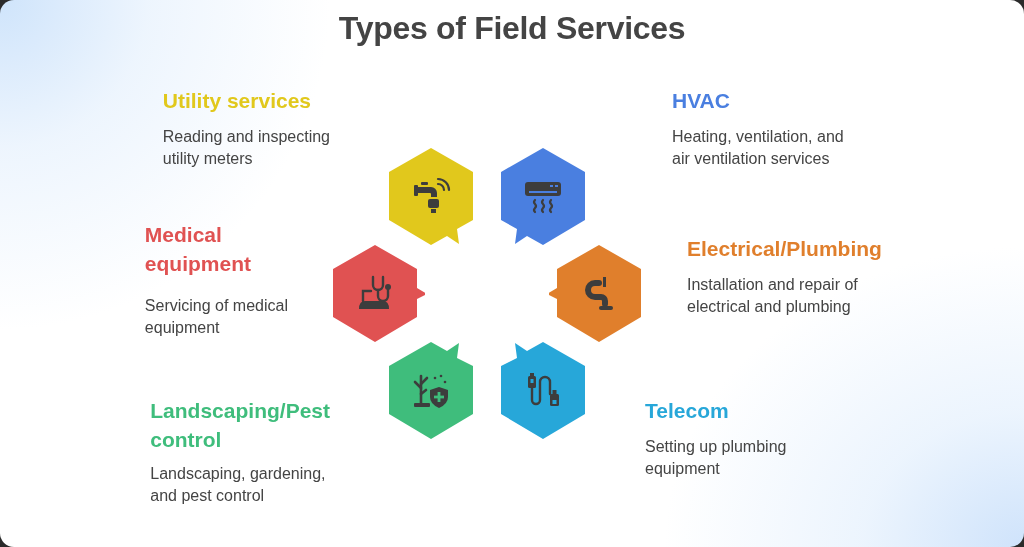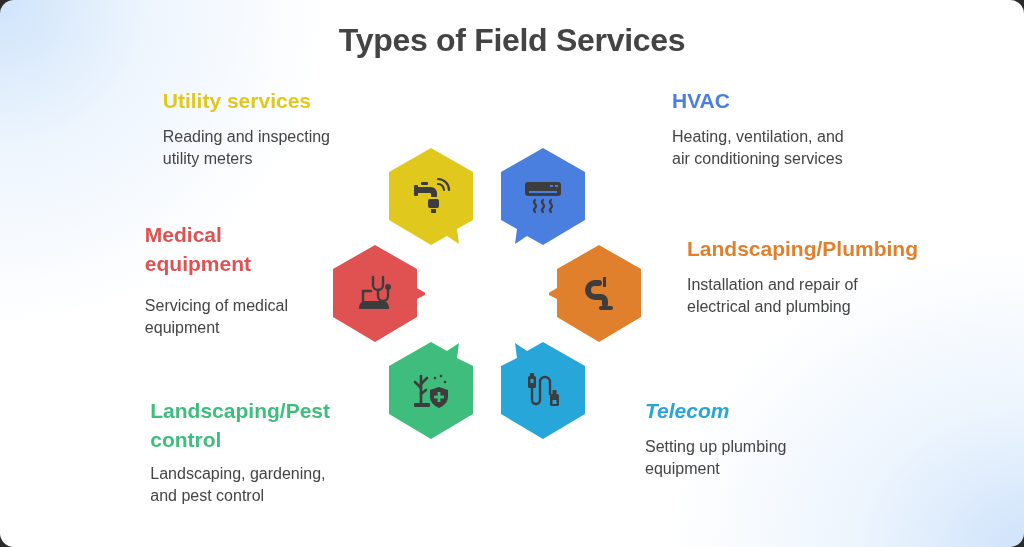--- a/index.html
+++ b/index.html
@@ -10,21 +10,21 @@
   }
   .card {
     position: absolute; left: 0; top: 0; width: 1024px; height: 547px;
     border-radius: 14px; overflow: hidden;
     background:
       radial-gradient(ellipse 330px 330px at 0px 0px, #cfe4fb 0%, rgba(230,241,253,0.7) 45%, rgba(255,255,255,0) 100%),
       radial-gradient(ellipse 360px 300px at 1024px 547px, #cfe3fb 0%, rgba(228,240,253,0.7) 45%, rgba(255,255,255,0) 100%),
       #ffffff;
   }
   .title {
-    position: absolute; left: 0; top: 22px; width: 1024px; text-align: center;
+    position: absolute; left: 0; top: 10px; width: 1024px; text-align: center;
     font-size: 32px; font-weight: bold; color: #444444; letter-spacing: -0.3px;
   }
   .item { position: absolute; }
   .item .head { font-size: 21px; font-weight: bold; line-height: 29px; }
   .item .desc { font-size: 16px; color: #444444; line-height: 22px; margin-top: 11px; }
   .item.left { }
   .item.right { text-align: left; }
 
   .hex-layer { position: absolute; left: 0; top: 0; width: 1024px; height: 547px; }
   .hex-wrap { position: absolute; width: 100px; height: 110px; }
@@ -43,56 +43,56 @@
     <div class="desc">
       <div>Reading and inspecting</div>
       <div>utility meters</div>
     </div>
   </div>
 
   <div class="item right" style="left:672px; top:86px;">
     <div class="head" style="color:#4a7fe0;">HVAC</div>
     <div class="desc">
       <div>Heating, ventilation, and</div>
-      <div>air conditioning services</div>
+      <div>air ventilation services</div>
     </div>
   </div>
 
   <div class="item left" style="right:736px; top:220px;">
     <div class="head" style="color:#e05252;">
       <div>Medical</div>
       <div>equipment</div>
     </div>
     <div class="desc" style="margin-top:17px;">
       <div>Servicing of medical</div>
       <div>equipment</div>
     </div>
   </div>
 
   <div class="item right" style="left:687px; top:234px;">
-    <div class="head" style="color:#e07f2c;">Landscaping/Plumbing</div>
+    <div class="head" style="color:#e07f2c;">Electrical/Plumbing</div>
     <div class="desc">
       <div>Installation and repair of</div>
       <div>electrical and plumbing</div>
     </div>
   </div>
 
   <div class="item left" style="right:694px; top:396px;">
     <div class="head" style="color:#3fbd7c;">
       <div>Landscaping/Pest</div>
       <div>control</div>
     </div>
     <div class="desc" style="margin-top:9px;">
       <div>Landscaping, gardening,</div>
       <div>and pest control</div>
     </div>
   </div>
 
   <div class="item right" style="left:645px; top:396px;">
-    <div class="head" style="color:#27a7d9;font-style:italic;">Telecom</div>
+    <div class="head" style="color:#27a7d9;">Telecom</div>
     <div class="desc">
       <div>Setting up plumbing</div>
       <div>equipment</div>
     </div>
   </div>
 
   <div class="hex-layer">
 
     <div class="hex-wrap" style="left:381px; top:141px;">
       <svg class="hex" width="100" height="110" viewBox="0 0 100 110">

